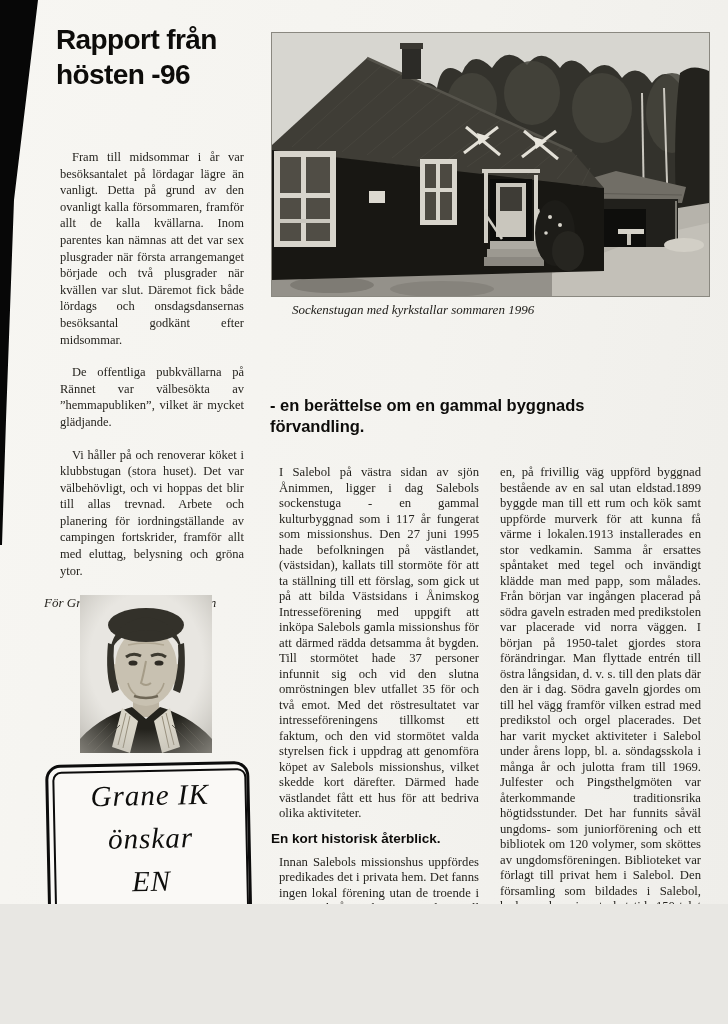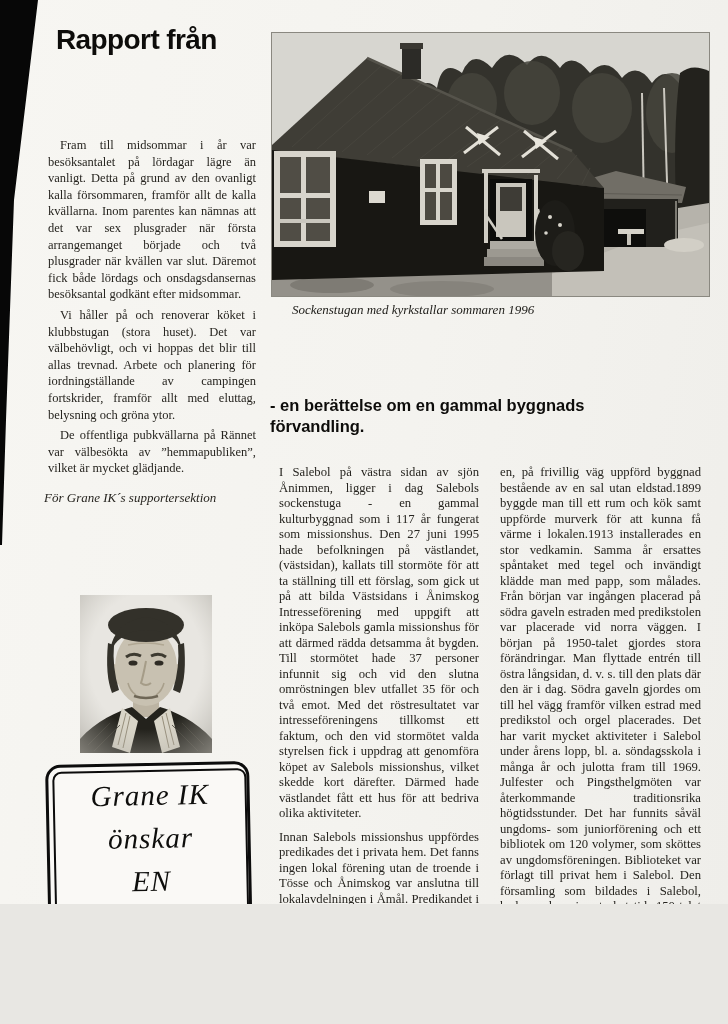--- a/index.html
+++ b/index.html
@@ -11,21 +11,21 @@
   .scan-left{position:absolute;left:0;top:0;width:44px;height:560px;background:#070707;
              clip-path:polygon(0 0,38px 0,14px 200px,6px 420px,2px 545px,0 545px);}
   .scan-bottom{position:absolute;left:0;top:1011px;width:728px;height:13px;background:#070707;}
 
   
   .report-title{position:absolute;left:56px;top:22px;margin:0;
       font:700 28px/35px "Liberation Sans",sans-serif;letter-spacing:-0.6px;color:#0d0c0a;}
   .report-title span{display:block;}
   .left-body{position:absolute;left:44px;top:133px;width:216px;
       font:12.5px/16.6px "Liberation Serif",serif;text-align:justify;color:#26241f;}
-  .left-body p{margin:4px;text-indent:12px;}
+  .left-body p{margin:16px;text-indent:12px;}
   .signature{margin-top:13px;font-style:italic;font-size:13px;}
   .signature div{text-indent:0;}
 
   .portrait{position:absolute;left:80px;top:594px;width:132px;height:160px;}
   .portrait svg{display:block;width:100%;height:100%;}
 
   .greeting-box{position:absolute;left:47px;top:763px;width:190px;height:176px;
       transform:rotate(-1.2deg);border:3px solid #0c0c0c;border-radius:15px;padding:4px;
       background:#faf9f6;box-sizing:content-box;}
   .greeting-inner{width:100%;height:100%;border:2px solid #0c0c0c;border-radius:9px;
@@ -58,26 +58,27 @@
 </head>
 <body>
 
 <div class="page">
 
   <div class="scan-left"></div>
   <div class="scan-bottom"></div>
 
   <h1 class="report-title">
     <span>Rapport från</span>
+    <span>hösten -96</span>
   </h1>
 
   <div class="left-body">
     <p>Fram till midsommar i år var besöksantalet på lördagar lägre än vanligt. Detta på grund av den ovanligt kalla försommaren, framför allt de kalla kvällarna. Inom parentes kan nämnas att det var sex plusgrader när första arrangemanget började och två plusgrader när kvällen var slut. Däremot fick både lördags och onsdagsdansernas besöksantal godkänt efter midsommar.</p>
+    <p>De offentliga pubkvällarna på Rännet var välbesökta av ”hemmapubliken”, vilket är mycket glädjande.</p>
     <p>Vi håller på och renoverar köket i klubbstugan (stora huset). Det var välbehövligt, och vi hoppas det blir till allas trevnad. Arbete och planering för iordningställande av campingen fortskrider, framför allt med eluttag, belysning och gröna ytor.</p>
-    <p>De offentliga pubkvällarna på Rännet var välbesökta av ”hemmapubliken”, vilket är mycket glädjande.</p>
     <div class="signature">
       <div>För Grane IK´s supportersektion</div>
     </div>
   </div>
 
   <div class="portrait">
     <svg viewBox="0 0 132 158" xmlns="http://www.w3.org/2000/svg">
       <defs>
         <radialGradient id="pg" cx="50%" cy="42%" r="78%">
           <stop offset="0.55" stop-color="#b9b6ae" stop-opacity="0"></stop>
@@ -231,20 +232,21 @@
       <circle cx="274" cy="200" r="1.8" fill="#d8d5cc"></circle>
     </svg>
   </div>
 
   <div class="photo-caption">Sockenstugan med kyrkstallar sommaren 1996</div>
 
   <h3 class="article-subtitle">- en berättelse om en gammal byggnads förvandling.</h3>
 
   <div class="col col-mid">
     <p>I Salebol på västra sidan av sjön Ånimmen, ligger i dag Salebols sockenstuga - en gammal kulturbyggnad som i 117 år fungerat som missionshus. Den 27 juni 1995 hade befolkningen på västlandet, (västsidan), kallats till stormöte för att ta ställning till ett förslag, som gick ut på att bilda Västsidans i Ånimskog Intresseförening med uppgift att inköpa Salebols gamla missionshus för att därmed rädda detsamma åt bygden. Till stormötet hade 37 personer infunnit sig och vid den slutna omröstningen blev utfallet 35 för och två emot. Med det röstresultatet var intresseföreningens tillkomst ett faktum, och den vid stormötet valda styrelsen fick i uppdrag att genomföra köpet av Salebols missionshus, vilket skedde kort därefter. Därmed hade västlandet fått ett hus för att bedriva olika aktiviteter.</p>
+    <div class="section-heading">En kort historisk återblick.</div>
     <p>Innan Salebols missionshus uppfördes predikades det i privata hem. Det fanns ingen lokal förening utan de troende i Tösse och Ånimskog var anslutna till lokalavdelningen i Åmål. Predikandet i hemmen pågick under åren 1871 till 1426. 1879 blev en milstolpe i gudstjänstlivet i och med invigningen av</p>
   </div>
 
   <div class="col col-right">
     <p>en, på frivillig väg uppförd byggnad bestående av en sal utan eldstad.1899 byggde man till ett rum och kök samt uppförde murverk för att kunna få värme i lokalen.1913 installerades en stor vedkamin. Samma år ersattes spåntaket med tegel och invändigt klädde man med papp, som målades. Från början var ingången placerad på södra gaveln estraden med predikstolen var placerade vid norra väggen. I början på 1950-talet gjordes stora förändringar. Man flyttade entrén till östra långsidan, d. v. s. till den plats där den är i dag. Södra gaveln gjordes om till hel vägg framför vilken estrad med predikstol och orgel placerades. Det har varit mycket aktiviteter i Salebol under årens lopp, bl. a. söndagsskola i många år och julotta fram till 1969. Julfester och Pingsthelgmöten var återkommande traditionsrika högtidsstunder. Det har funnits såväl ungdoms- som juniorförening och ett bibliotek om 120 volymer, som sköttes av ungdomsföreningen. Biblioteket var förlagt till privat hem i Salebol. Den församling som bildades i Salebol, hade under sin storhetstid 150-talet medlemmar anslutna till Svenska missionsförbundet genom sin lokalavdelning i Salebol. Tiden går och 1995 hade an-</p>
     <div class="continuation">forts. sid 8</div>
   </div>
 
 </div>
 

